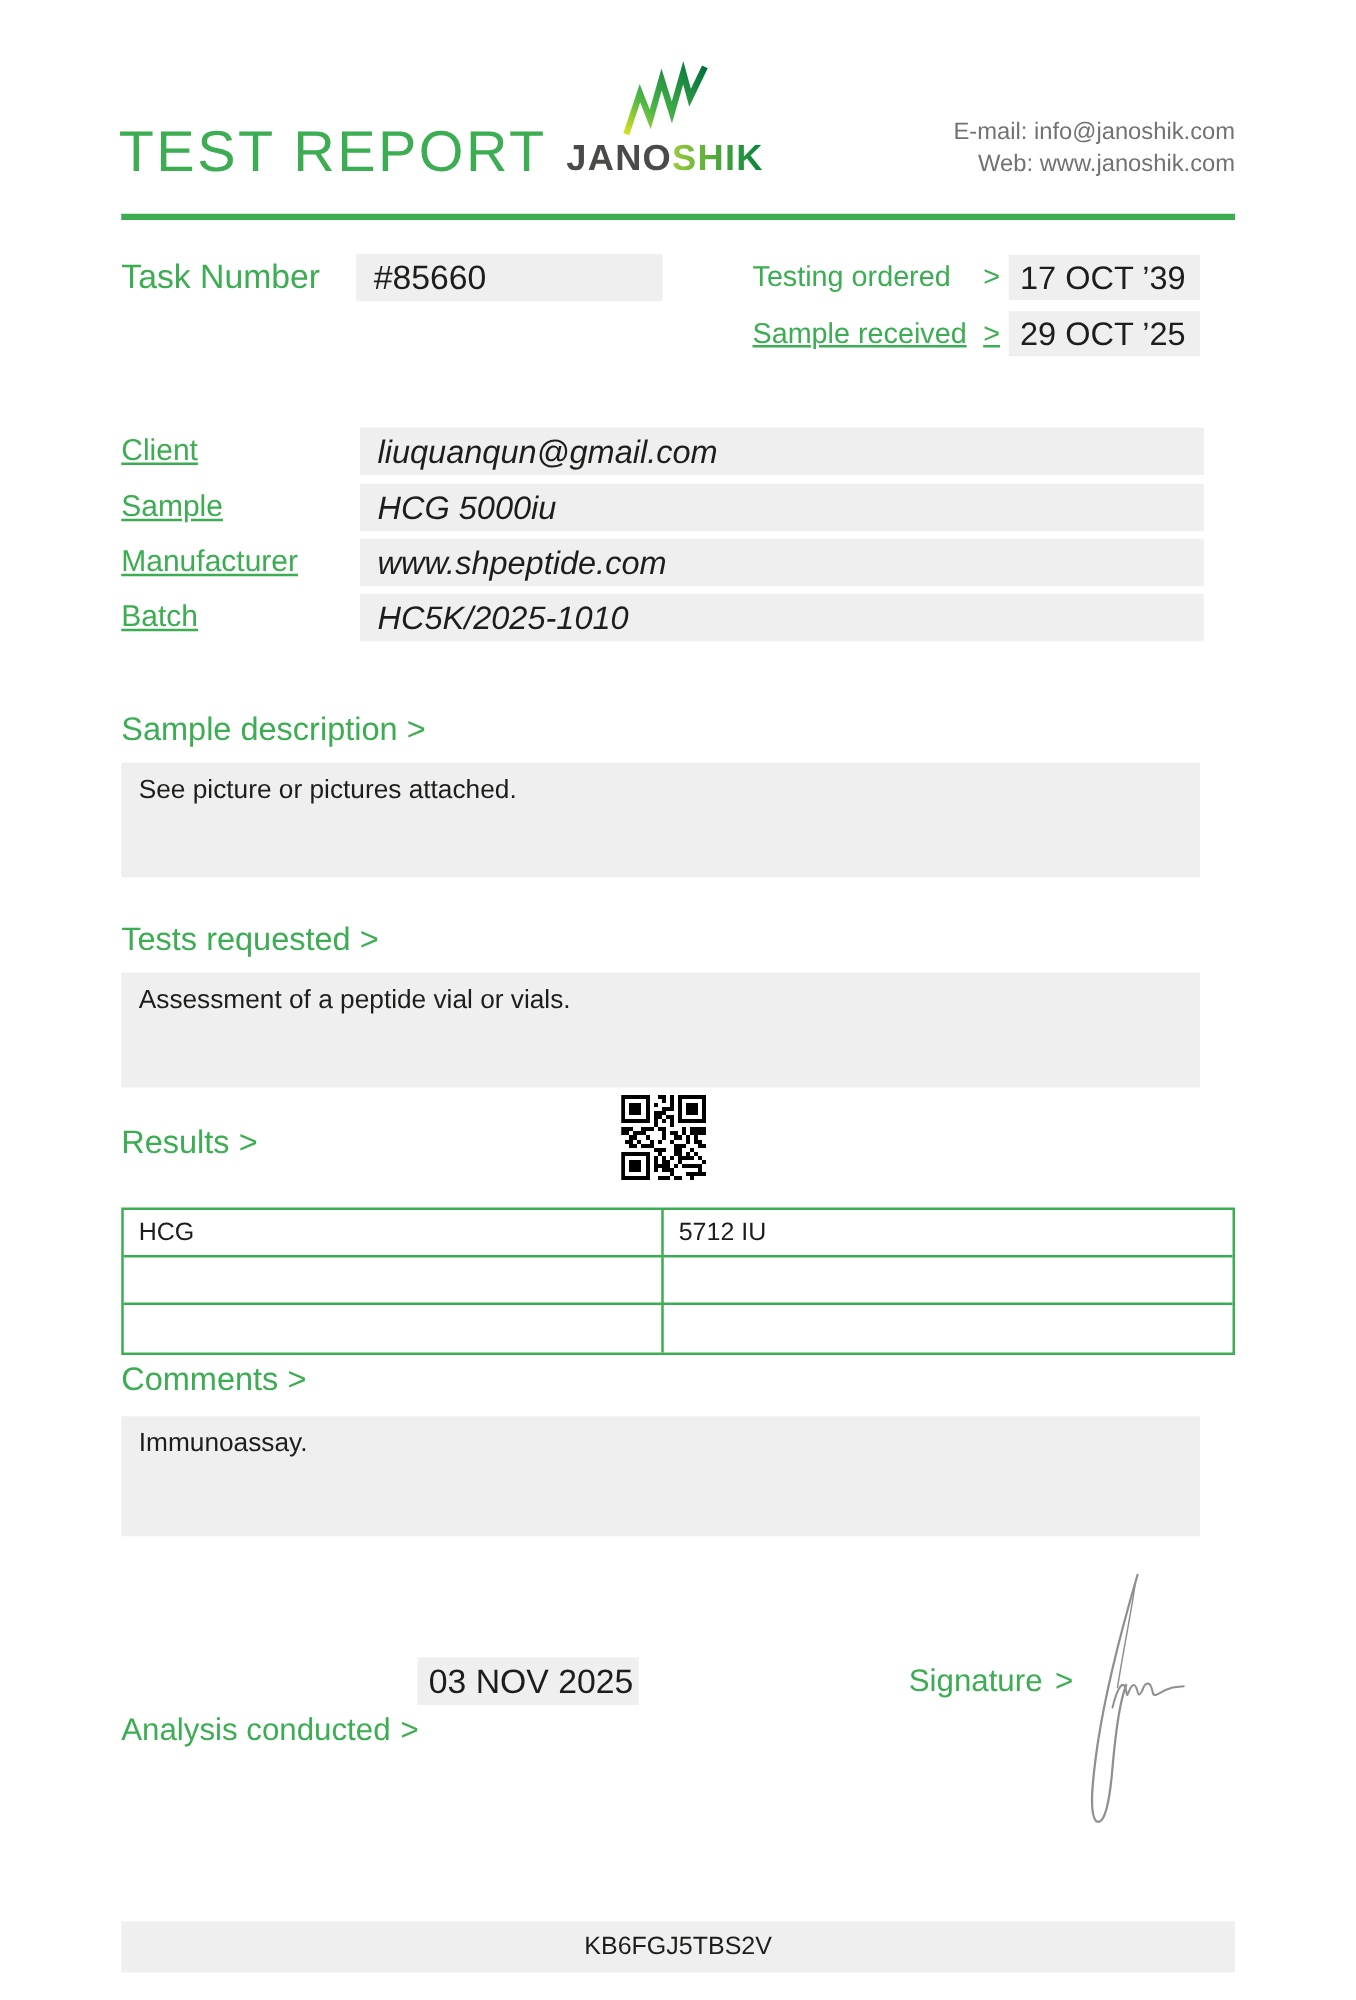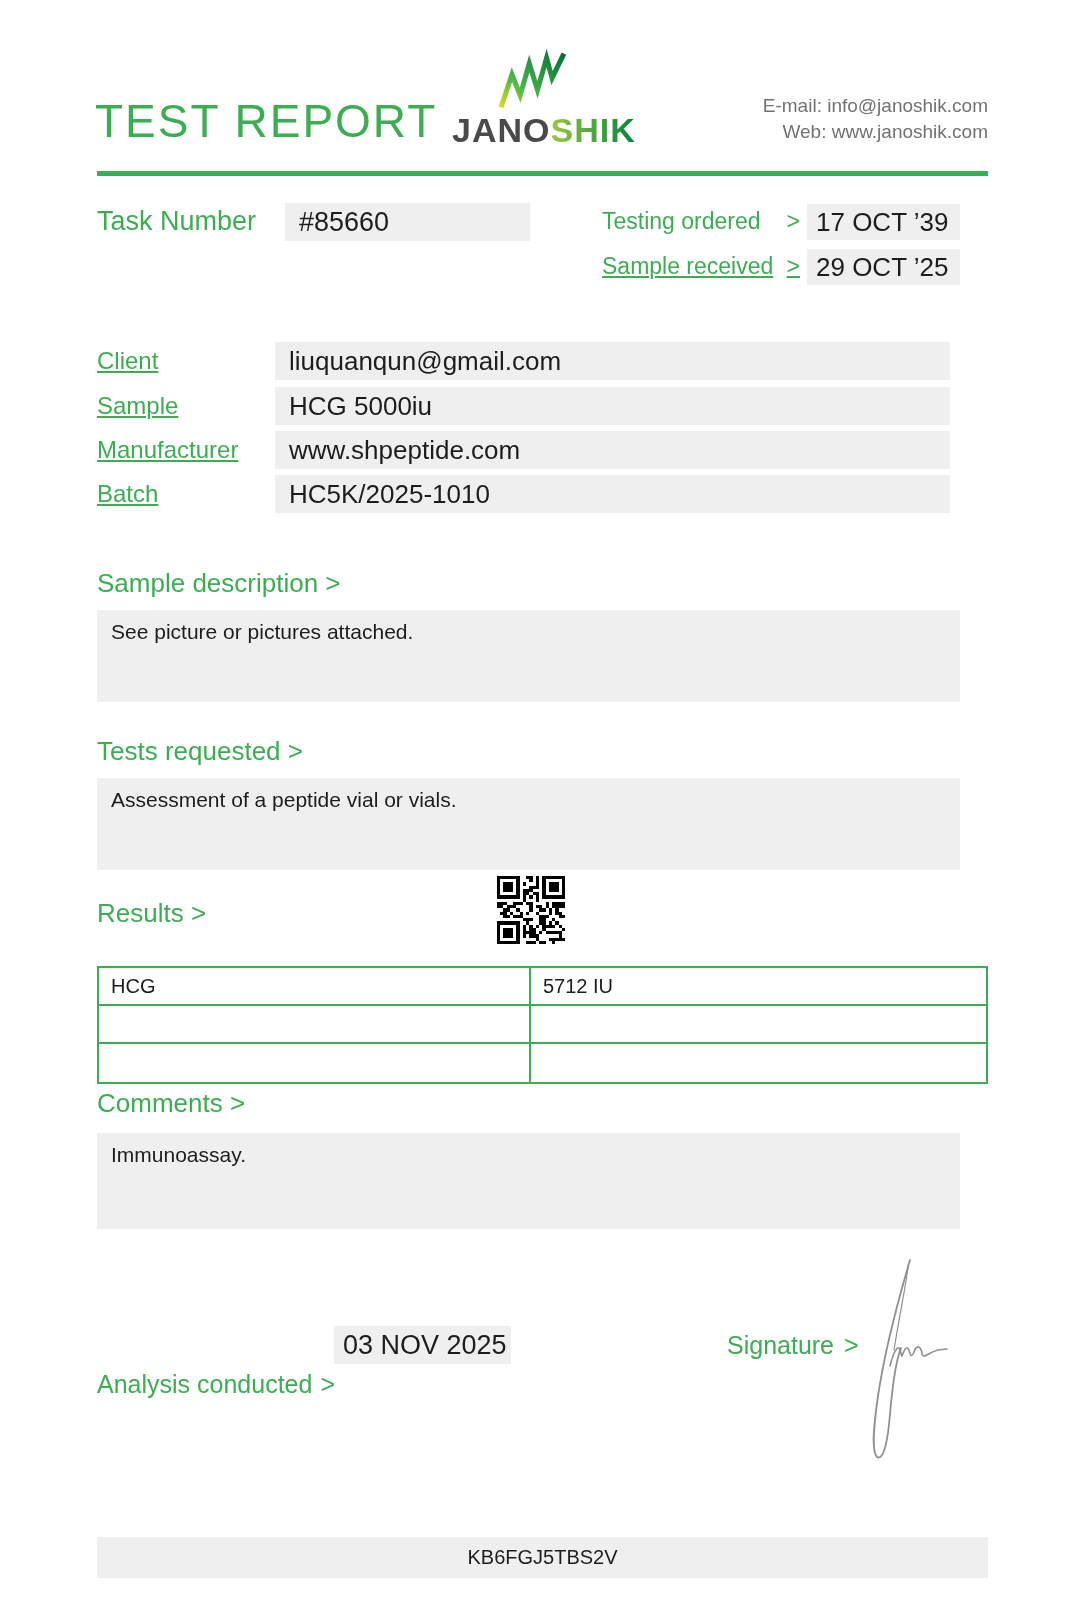--- a/index.html
+++ b/index.html
@@ -15,21 +15,21 @@
   .page{
     position:relative; width:1085px; height:1600px; background:#ffffff;
     overflow:hidden; margin:0 auto; color:var(--text-dark);
   }
   .abs{ position:absolute; }
 
   
   .title{ left:95px; top:94px; font-size:46px; letter-spacing:2px; color:var(--accent); font-weight:400; white-space:nowrap; }
   .logo{ left:452px; top:49px; width:160px; text-align:center; }
   .logo-icon{ display:block; margin:0 auto; }
-  .logo-word{ margin-top:0px; font-size:34px; font-weight:700; letter-spacing:1px; white-space:nowrap; }
+  .logo-word{ margin-top:0px; font-size:29px; font-weight:700; letter-spacing:1px; white-space:nowrap; }
   .logo-word .dark{ color:var(--logo-dark); }
   .logo-word .green{
     color:#2f9e4a;
     background:linear-gradient(90deg,#9aca3c,#00843d);
     -webkit-background-clip:text; background-clip:text;
     -webkit-text-fill-color:transparent;
   }
   .contact{ right:97px; top:93px; text-align:right; font-size:19px; line-height:26px; color:var(--text-gray); white-space:nowrap; }
 
   .divider{ left:97px; top:171px; width:891px; height:5px; background:var(--accent); }
@@ -41,21 +41,21 @@
   .task-box{ left:285px; top:203px; width:245px; height:38px; line-height:38px; padding-left:14px; font-size:27px; }
   .date-label{ width:198px; display:flex; justify-content:space-between; font-size:23px; }
   .ordered-label{ left:602px; top:208px; }
   .received-label{ left:602px; top:253px;text-decoration:underline; }
   .date-box{ width:153px; height:36px; line-height:36px; padding-left:9px; font-size:26px; }
   .ordered-box{ left:807px; top:204px; }
   .received-box{ left:807px; top:249px; }
 
   
   .info-label{ font-size:24px; left:97px;text-decoration:underline; }
-  .info-box{ left:275px; width:675px; height:38px; line-height:38px; padding-left:14px; font-size:26px; }
+  .info-box{ left:288px; width:675px; height:38px; line-height:38px; padding-left:14px; font-size:26px;font-style:italic; }
 
   
   .section-h{ left:97px; font-size:26px; color:var(--accent); white-space:nowrap; }
   .gray-panel{ left:97px; width:863px; background:var(--box-gray); font-size:21px; padding:10px 14px; color:var(--text-dark); }
 
   
   .results-table{
     left:97px; top:966px; width:891px; height:118px;
     display:grid; grid-template-columns:48.7% 51.3%; grid-template-rows:1fr 1fr 1fr;
     border:2px solid var(--accent); background:#fff;

